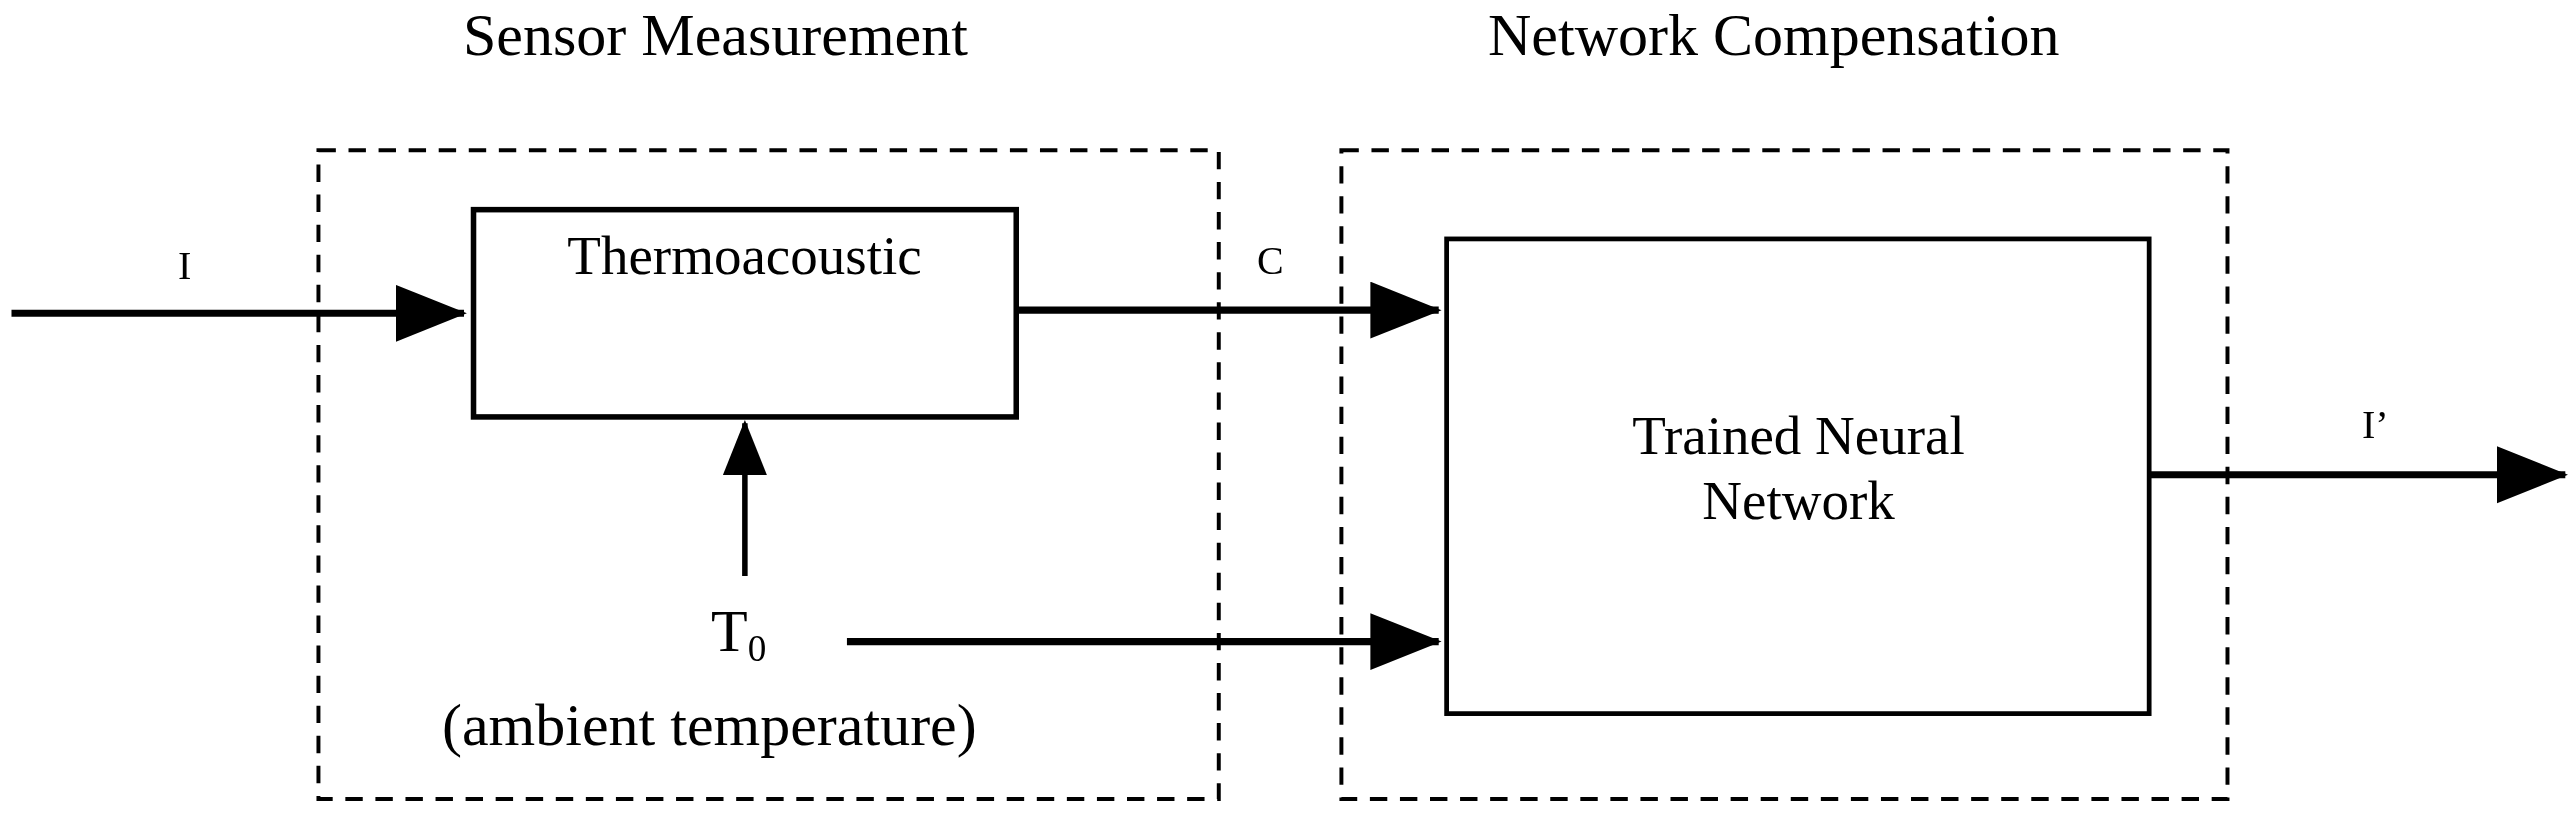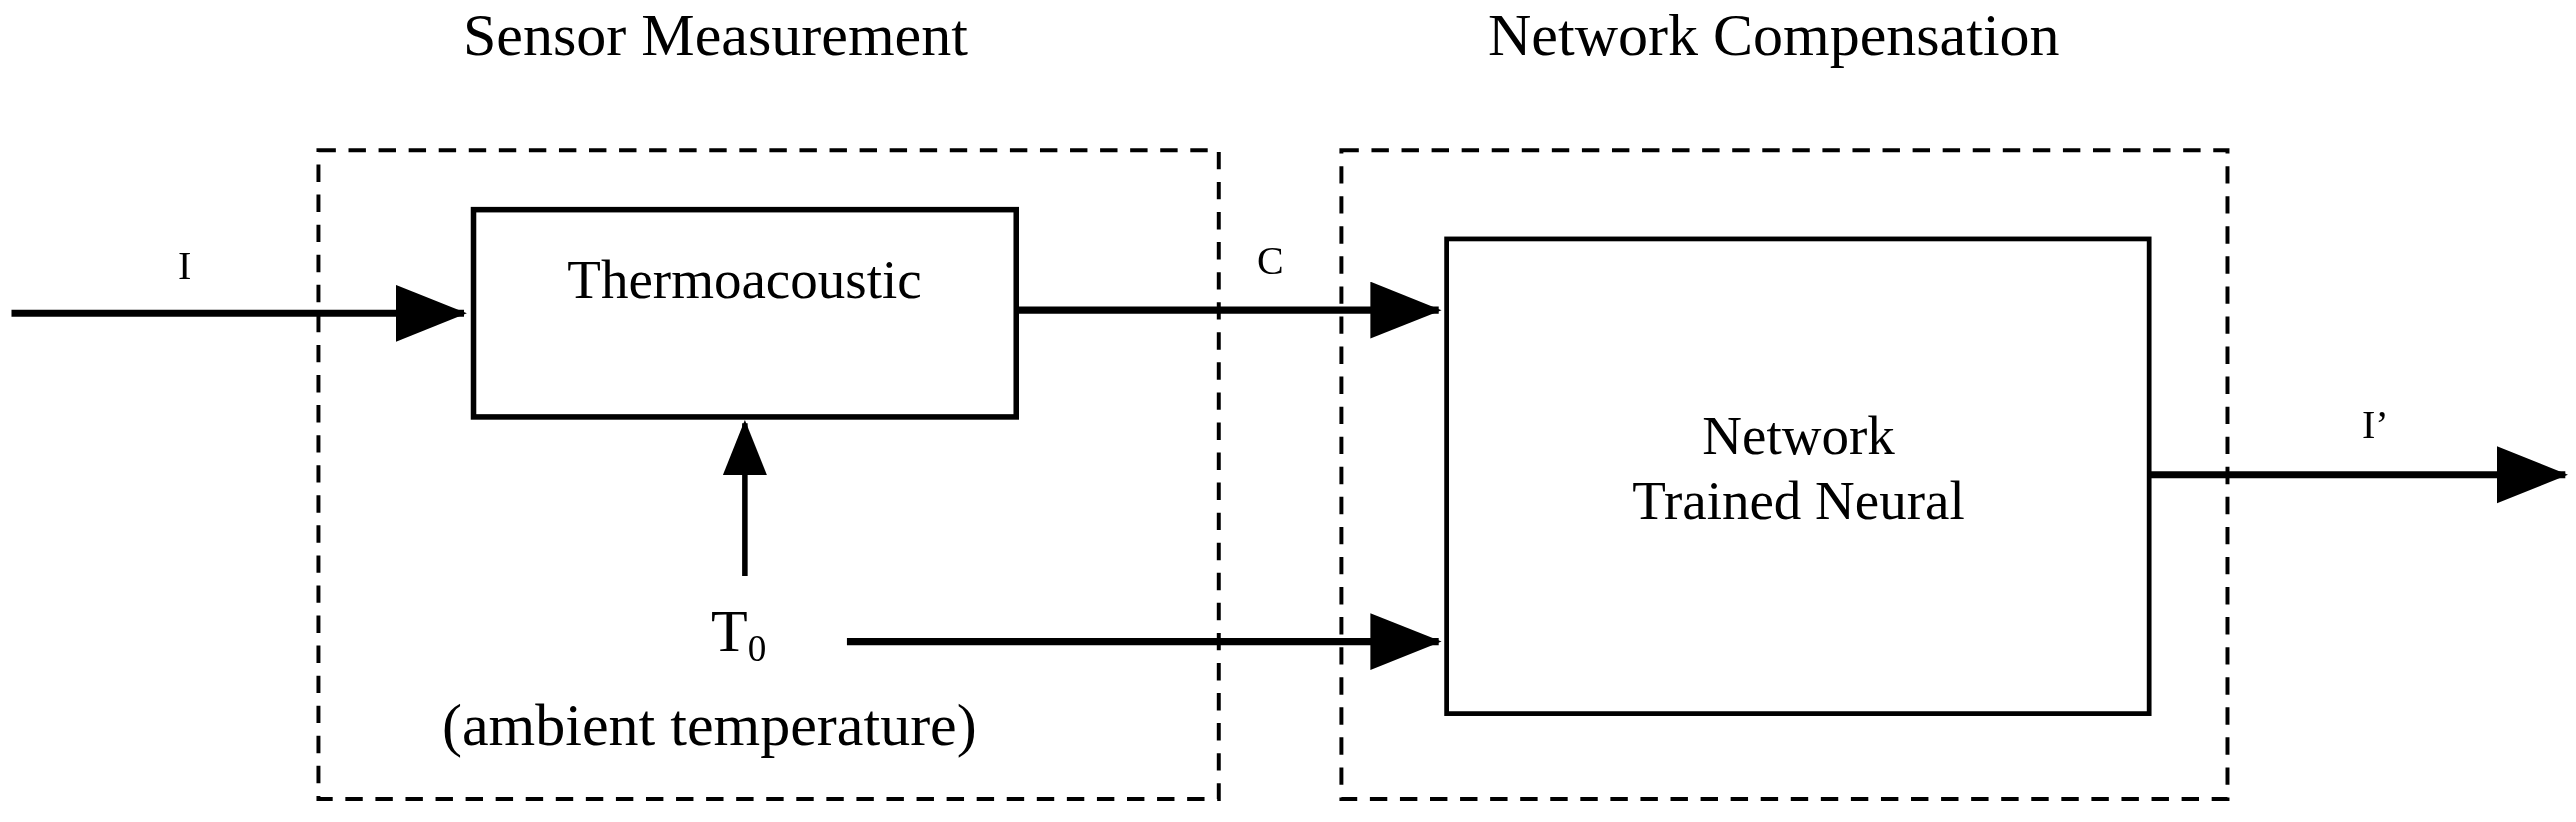--- a/index.html
+++ b/index.html
@@ -84,27 +84,27 @@
 
     <line x1="1070" y1="811" x2="1818" y2="811" stroke="#000000" stroke-width="9" marker-end="url(#arrowRight)"></line>
 
     <line x1="2716" y1="600" x2="3242" y2="600" stroke="#000000" stroke-width="9" marker-end="url(#arrowRight)"></line>
   </svg>
 
   <div class="label section-title" style="left:463px; top:4.7px;">Sensor Measurement</div>
 
   <div class="label section-title" style="left:1463px; top:4.7px;margin-left:25px;">Network Compensation</div>
 
-  <div class="label block-label" style="left:473px; top:224px; width:543px;margin-top:24px;">
+  <div class="label block-label" style="left:473px; top:224px; width:543px;">
     <div>Thermoacoustic</div>
   </div>
 
   <div class="label block-label" style="left:1447px; top:404px; width:703px;">
+    <div>Trained Neural</div>
     <div>Network</div>
-    <div>Trained Neural</div>
   </div>
 
   <div class="label signal-label" style="left:178px; top:246px;">I</div>
 
   <div class="label signal-label" style="left:1257px; top:241px;">C</div>
 
   <div class="label sub-note" style="left:711px; top:601px;"><span>T</span><span class="sub0">0</span></div>
 
   <div class="label sub-note" style="left:442px; top:695px;">(ambient temperature)</div>
 

